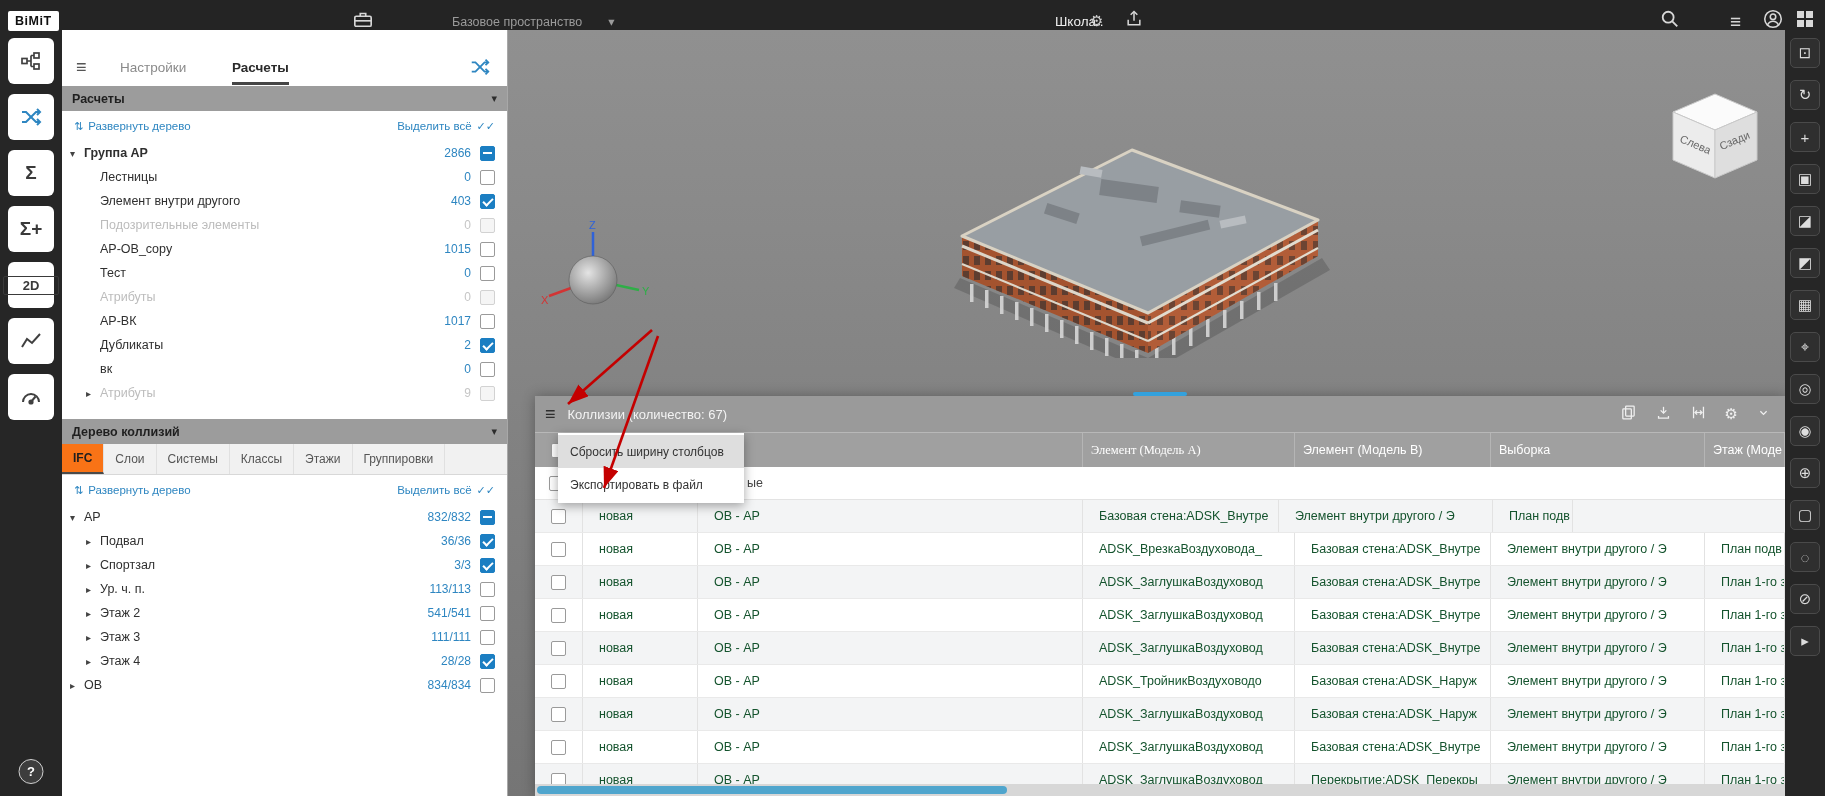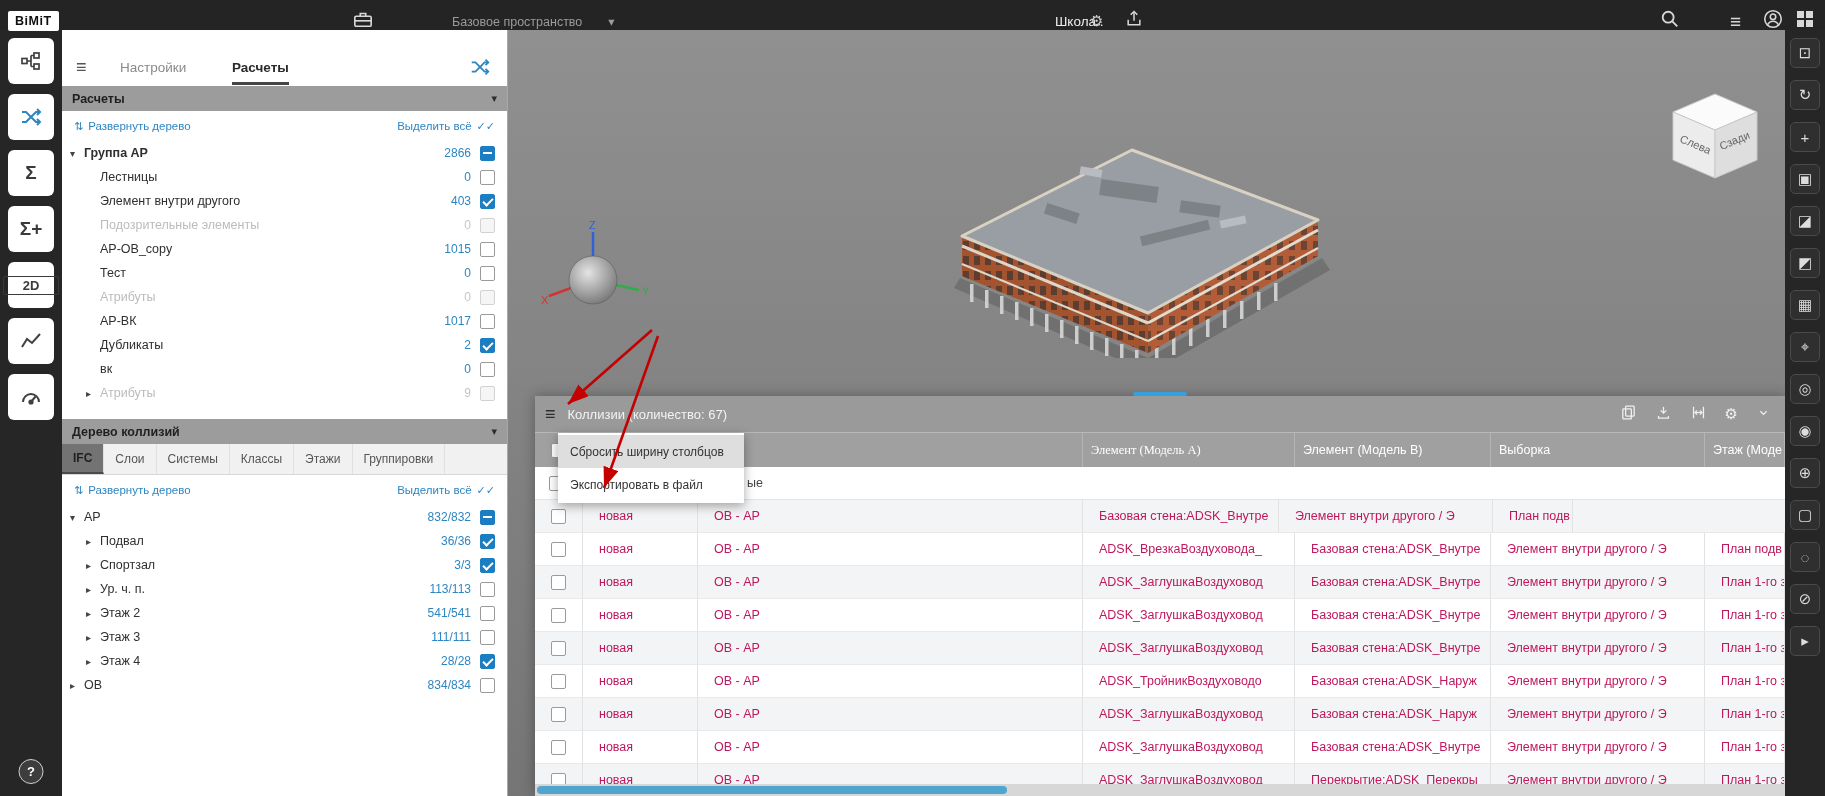--- a/index.html
+++ b/index.html
@@ -49,21 +49,21 @@
   #tree2{flex:1;}
   .trow{display:flex;align-items:center;height:24px;padding-right:12px;font-size:12.5px;color:#2f2f2f;}
   .trow .caret{width:14px;flex:none;font-size:10px;color:#444;}
   .trow .lbl{flex:1;white-space:nowrap;overflow:hidden;}
   .trow .cnt{color:#2e86c1;margin-right:9px;font-size:12px;}
   .trow.dis .lbl{color:#bcbcbc;}
   .trow.dis .cnt{color:#c6c6c6;}
   .t2tabs{height:30px;flex:none;display:flex;background:#f1f1f1;border-bottom:1px solid #d8d8d8;align-items:stretch;}
   .t2tab{display:flex;align-items:center;padding:0 11px;font-size:12px;color:#555;
          border-right:1px solid #e0e0e0;box-sizing:border-box;}
-  .t2tab.active{background:#737373;color:#1f1f1f;font-weight:700;border-bottom:2px solid #4a4a4a;}
+  .t2tab.active{background:#f97316;color:#1f1f1f;font-weight:700;border-bottom:2px solid #4a4a4a;}
   
   .cb{width:15px;height:15px;border:1.5px solid #9a9a9a;border-radius:2px;background:#fff;
       display:inline-block;box-sizing:border-box;flex:none;position:relative;}
   .cb.checked{background:#1b7ec2;border-color:#1b7ec2;}
   .cb.checked::after{content:"";position:absolute;left:4px;top:1px;width:4px;height:8px;
       border:solid #fff;border-width:0 2px 2px 0;transform:rotate(45deg);}
   .cb.ind{background:#1b7ec2;border-color:#1b7ec2;}
   .cb.ind::after{content:"";position:absolute;left:2px;right:2px;top:5px;height:2px;background:#fff;}
   .cb.disabled{border-color:#d2d2d2;background:#f5f5f5;}
   
@@ -90,21 +90,21 @@
   .th{display:flex;align-items:center;padding:0 8px;color:#fff;font-size:12.5px;
       border-right:1px solid rgba(255,255,255,.22);box-sizing:border-box;white-space:nowrap;overflow:hidden;}
   .th:first-child{justify-content:center;}
   .frow{height:32px;background:#fff;border-bottom:1px solid #e3e3e3;position:relative;display:flex;align-items:center;}
   .frow .cb{margin-left:14px;}
   .frag{position:absolute;left:212px;font-size:12.5px;color:#444;}
   .tr{height:32px;display:flex;border-bottom:1px solid #e9e9e9;background:#fff;}
   .tr.odd{background:#f3f4f5;}
   .cbcell{width:48px;flex:none;display:flex;align-items:center;justify-content:center;
           border-right:1px solid #e2e2e2;box-sizing:border-box;}
-  .td{display:flex;align-items:center;padding:0 8px 0 16px;font-size:12.5px;color:#be185d;
+  .td{display:flex;align-items:center;padding:0 8px 0 16px;font-size:12.5px;color:#14532d;
       border-right:1px solid #e2e2e2;box-sizing:border-box;white-space:nowrap;overflow:hidden;flex:none;}
   .hscroll{position:absolute;left:0;right:0;bottom:0;height:12px;background:#d7d7d7;z-index:6;}
   .hthumb{position:absolute;left:2px;top:2px;width:470px;height:8px;background:#4fa5cd;border-radius:4px;}
   
   .menu{position:absolute;left:558px;top:433px;width:186px;background:#fff;z-index:40;
         box-shadow:0 3px 10px rgba(0,0,0,.35);padding:2px 0;}
   .mitem{height:33px;display:flex;align-items:center;padding:0 12px;font-size:12px;color:#333;white-space:nowrap;}
   .mitem.hover{background:#dedede;}
   
   .arrows{position:absolute;inset:0;z-index:60;pointer-events:none;}

